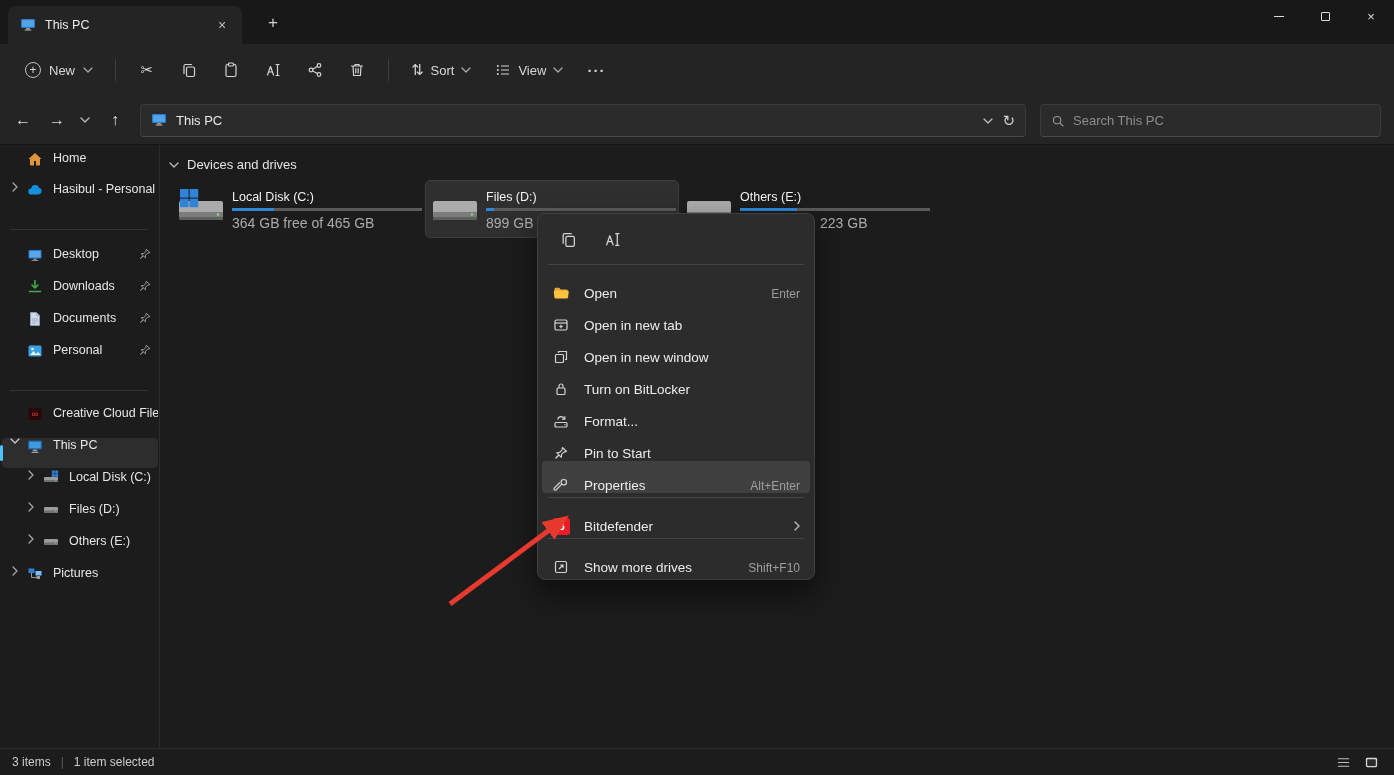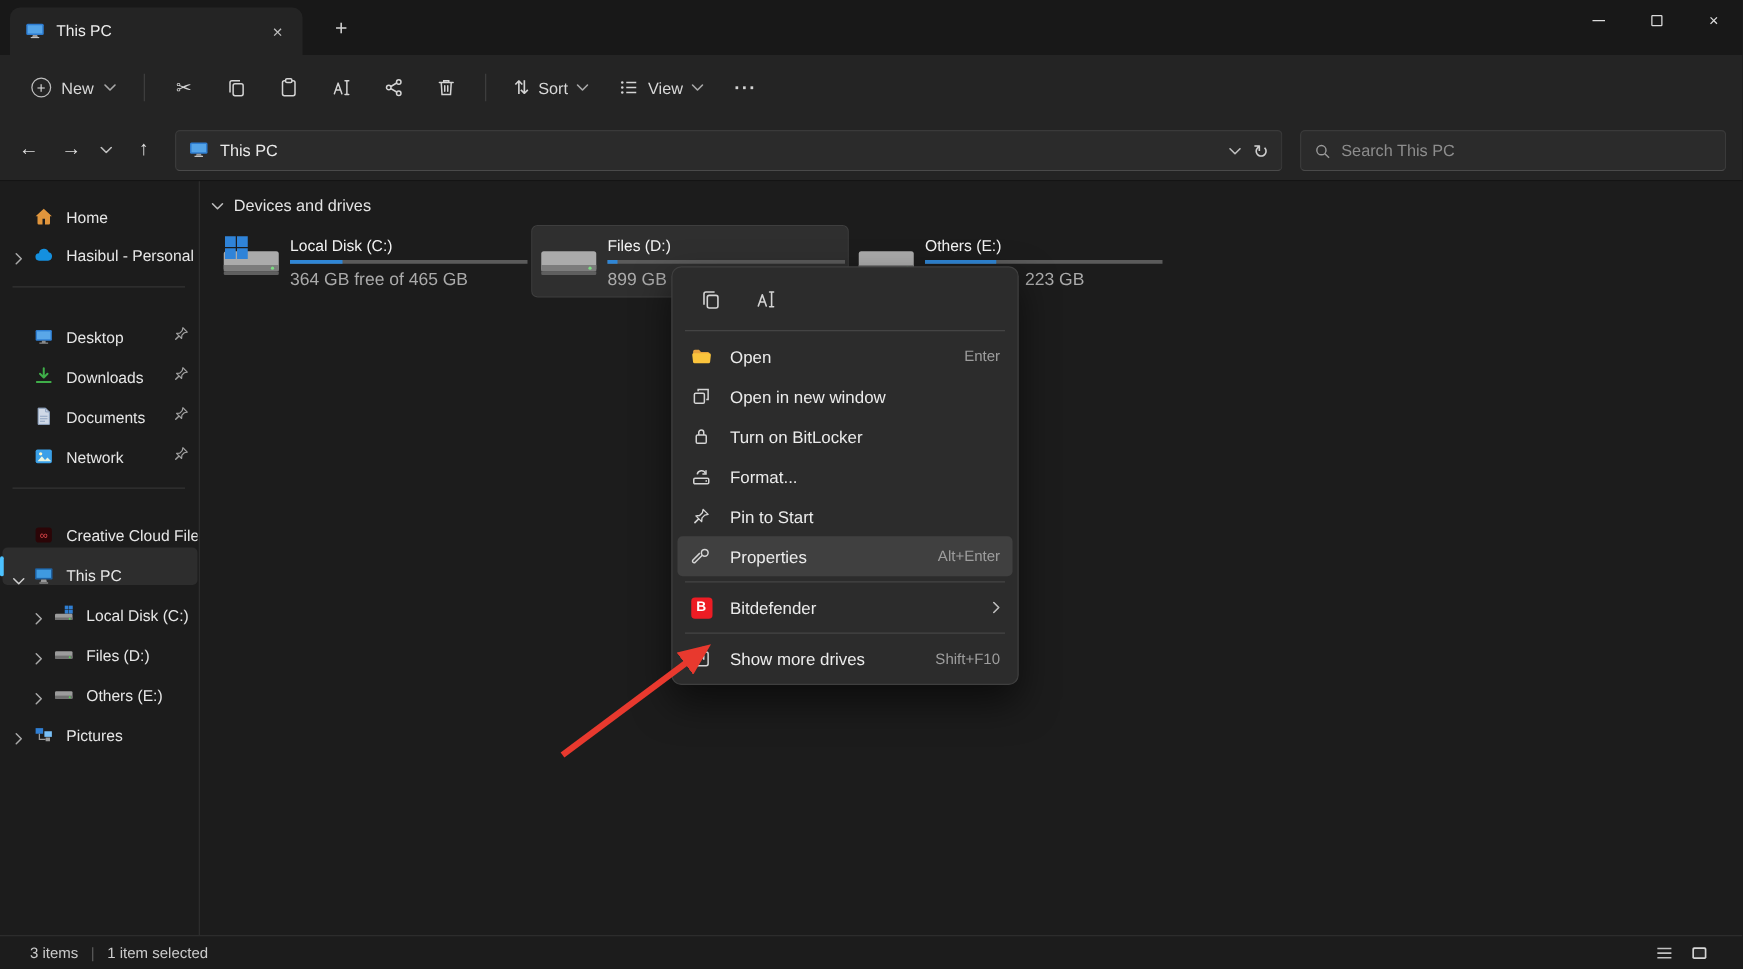--- a/index.html
+++ b/index.html
@@ -37,21 +37,21 @@
   .address-field{left:140px;width:886px}
   .search-field{left:1040px;width:341px;gap:8px}
   .crumb{color:#e9e9e9}
   .spacer{flex:1}
   .refresh{color:#cfcfcf;font-size:15px}
   .search-field input{flex:1;background:transparent;border:0;outline:0;color:#e8e8e8;font:inherit}
   .search-field input::placeholder{color:#8d8d8d}
 
   
   .sidebar{position:absolute;left:0;top:145px;width:160px;height:603px;background:#1c1c1c;border-right:1px solid #2c2c2c;overflow:hidden}
-  .srow{position:absolute;left:2px;width:156px;height:30px;display:flex;align-items:flex-end;border-radius:4px;font-size:12.5px;color:#e6e6e6}
+  .srow{position:absolute;left:2px;width:156px;height:30px;display:flex;align-items:flex-start;border-radius:4px;font-size:12.5px;color:#e6e6e6}
   .srow .chev-slot{width:25px;display:flex;justify-content:center;color:#a9a9a9;flex:none}
   .srow .s-icon{width:17px;height:16px;margin-right:9px;flex:none;display:flex;align-items:center}
   .srow .s-label{flex:1;white-space:nowrap;overflow:hidden}
   .srow .s-pin{width:16px;margin-right:4px;flex:none}
   .srow.child{padding-left:16px}
   .srow.sel{background:#2d2d2d}
   .srow.sel::before{content:"";position:absolute;left:-2px;top:7px;width:3px;height:16px;border-radius:2px;background:#4cc2ff}
   .s-sep{position:absolute;left:10px;width:138px;height:1px;background:#333}
 
   
@@ -66,30 +66,30 @@
   .d-fill{height:100%;background:#2f86d6}
   .d-cap{font-size:14px;color:#ababab;white-space:nowrap}
   .cap-offset{padding-left:80px}
 
   
   .ctxmenu{position:absolute;left:537px;top:213px;width:278px;background:#2c2c2c;border:1px solid #3f3f3f;border-radius:8px;
            box-shadow:0 14px 30px rgba(0,0,0,.55);padding:4px;z-index:50}
   .quick-row{height:42px;display:flex;align-items:center;gap:4px;padding:0 6px}
   .quick-btn{width:40px;height:34px;border-radius:4px;display:flex;align-items:center;justify-content:center;color:#d6d6d6}
   .menu-sep{height:1px;background:#444;margin:4px 6px}
-  .menu-item{height:32px;display:flex;align-items:center;gap:14px;padding:0 10px;border-radius:4px;font-size:13.5px;color:#ececec}
+  .menu-item{height:32px;display:flex;align-items:flex-end;gap:14px;padding:0 10px;border-radius:4px;font-size:13.5px;color:#ececec}
   .menu-item.hl{background:#404040}
   .mi-icon{width:18px;height:16px;flex:none;display:flex;align-items:center;justify-content:center}
   .mi-shortcut{margin-left:auto;color:#9e9e9e;font-size:12px}
   .mi-sub{margin-left:auto;color:#bdbdbd}
   .bd-icon{width:17px;height:17px;border-radius:3px;background:#ed1c24;color:#fff;font-weight:bold;font-size:11px;display:flex;align-items:center;justify-content:center}
 
   
   .statusbar{position:absolute;left:0;bottom:0;width:100%;height:27px;background:#1c1c1c;border-top:1px solid #2c2c2c;
-             display:flex;align-items:center;padding:0 24px;font-size:12px;color:#cccccc}
+             display:flex;align-items:center;padding:0 12px;font-size:12px;color:#cccccc}
   .st-sep{color:#5c5c5c;margin:0 10px}
   .st-right{margin-left:auto;display:flex;gap:6px}
   .st-btn{width:22px;height:20px;display:flex;align-items:center;justify-content:center;border-radius:3px}
 
   .annot-arrow{position:absolute;left:428px;top:492px;z-index:60;pointer-events:none}
 </style>
 </head>
 <body>
 
 <div class="titlebar">
@@ -289,21 +289,21 @@
   </div>
   <div class="srow" style="top:198px">
     <span class="chev-slot"></span>
     <span class="s-icon">
         <svg width="16" height="16" viewBox="0 0 16 16">
           <rect x="1.5" y="2.5" width="13" height="11" rx="1.5" fill="#3aa0e8"></rect>
           <circle cx="5.5" cy="6" r="1.3" fill="#fff8c8"></circle>
           <path d="M3 12l3.5-4 2.5 3 2-2 3 3z" fill="#e8f4e0"></path>
         </svg>
       </span>
-    <span class="s-label">Network</span>
+    <span class="s-label">Personal</span>
     <span class="s-pin"><svg width="14" height="14" viewBox="0 0 16 16">
           <path d="M9.5 2.5l4 4-2.7.6-2.2 2.2-.3 3-2.2-2.2-3.1 3.1-.2-.2 3.1-3.1L3.7 7.7l3-.3 2.2-2.2z" fill="none" stroke="#9f9f9f" stroke-width="1.1" stroke-linejoin="round"></path>
         </svg></span>
   </div>
   <div class="s-sep" style="top:245px"></div>
 
   <div class="srow" style="top:261px">
     <span class="chev-slot"></span>
     <span class="s-icon">
         <svg width="16" height="16" viewBox="0 0 16 16">
@@ -484,20 +484,31 @@
           <path d="M1.5 4.2A1.4 1.4 0 0 1 2.9 2.8h3.3l1.6 1.7h5.4a1.4 1.4 0 0 1 1.4 1.4v.8H1.5z" fill="#e8a33d"></path>
           <path d="M1.5 5.6h13a1.2 1.2 0 0 1 1.2 1.3l-.6 5.4a1.3 1.3 0 0 1-1.3 1.2H2.7a1.3 1.3 0 0 1-1.3-1.2L.8 6.9a1.2 1.2 0 0 1 .7-1.3z" fill="#fbc43c"></path>
         </svg>
       </span>
     <span>Open</span>
     <span class="mi-shortcut">Enter</span>
   </div>
   <div class="menu-item">
     <span class="mi-icon">
         <svg width="16" height="16" viewBox="0 0 16 16" fill="none" stroke="#d4d4d4" stroke-width="1.2">
+          <rect x="2" y="3" width="12" height="10" rx="1.5"></rect>
+          <path d="M2 6h12"></path>
+          <path d="M8 7.8v3.4M6.3 9.5h3.4"></path>
+        </svg>
+      </span>
+    <span>Open in new tab</span>
+    <span class="mi-shortcut"></span>
+  </div>
+  <div class="menu-item">
+    <span class="mi-icon">
+        <svg width="16" height="16" viewBox="0 0 16 16" fill="none" stroke="#d4d4d4" stroke-width="1.2">
           <path d="M5.5 4V2.5h8v8H12"></path>
           <rect x="2.5" y="5.5" width="8" height="8" rx="1"></rect>
         </svg>
       </span>
     <span>Open in new window</span>
     <span class="mi-shortcut"></span>
   </div>
   <div class="menu-item">
     <span class="mi-icon">
         <svg width="16" height="16" viewBox="0 0 16 16" fill="none" stroke="#d4d4d4" stroke-width="1.2">

